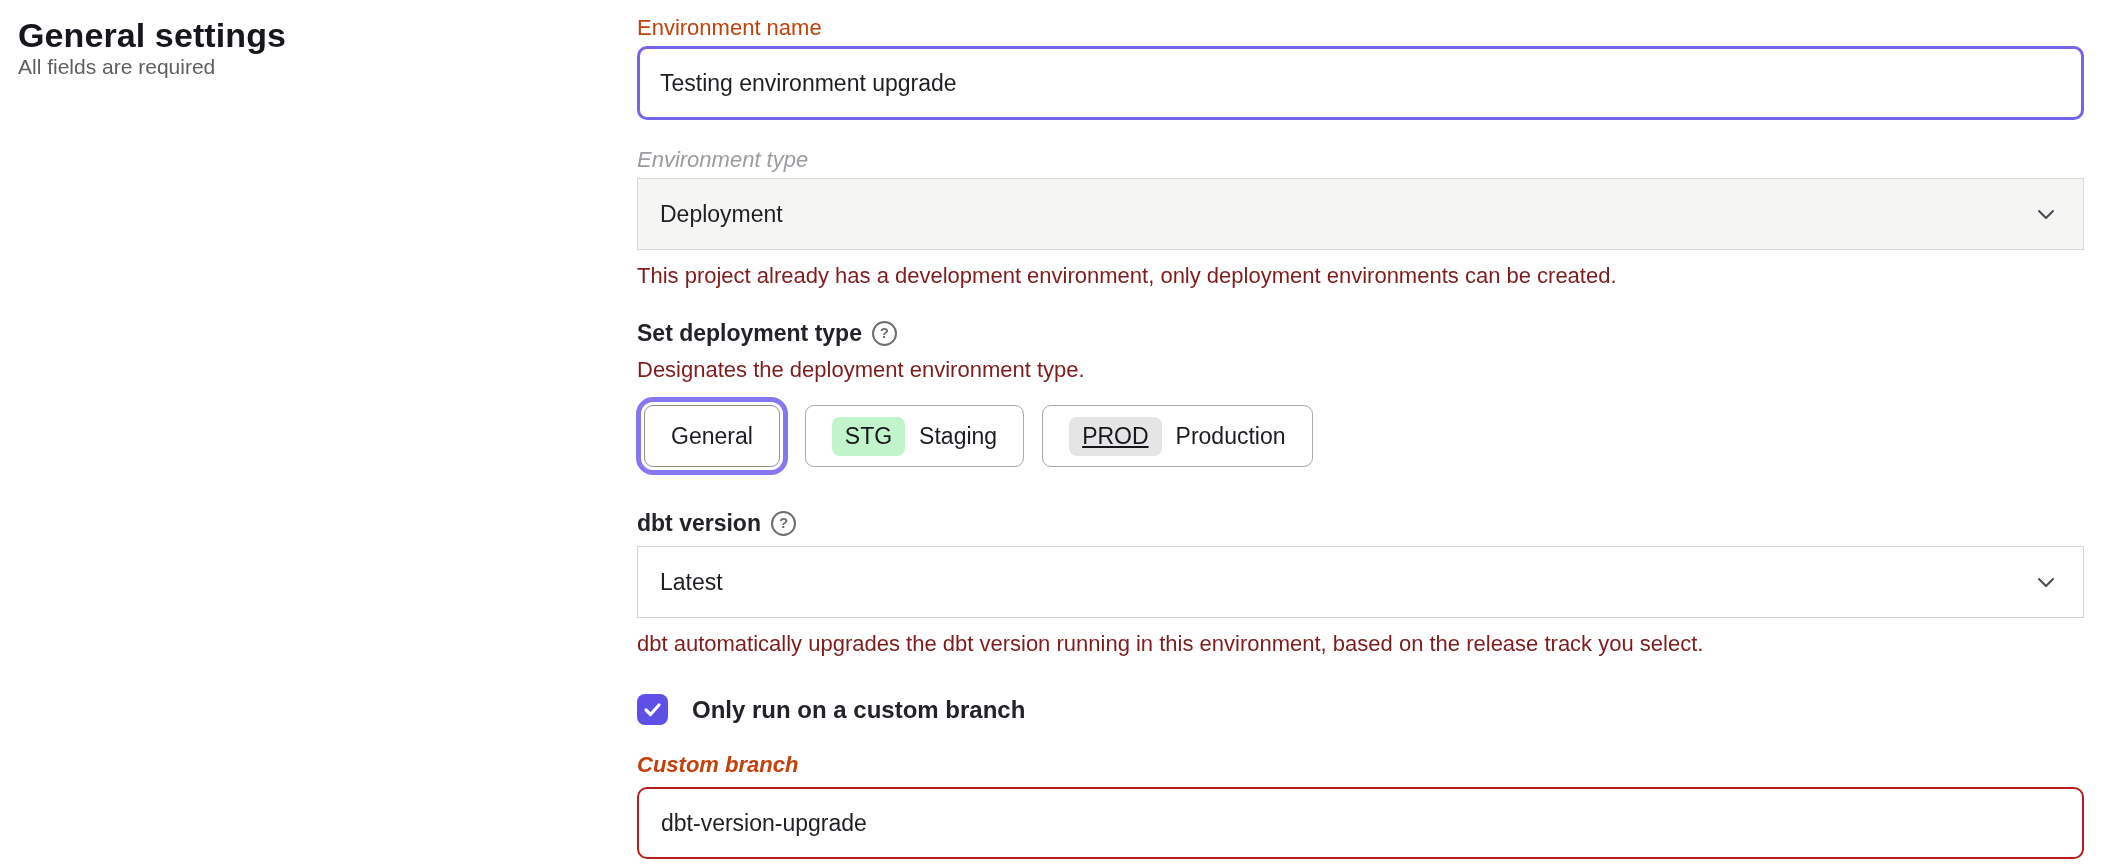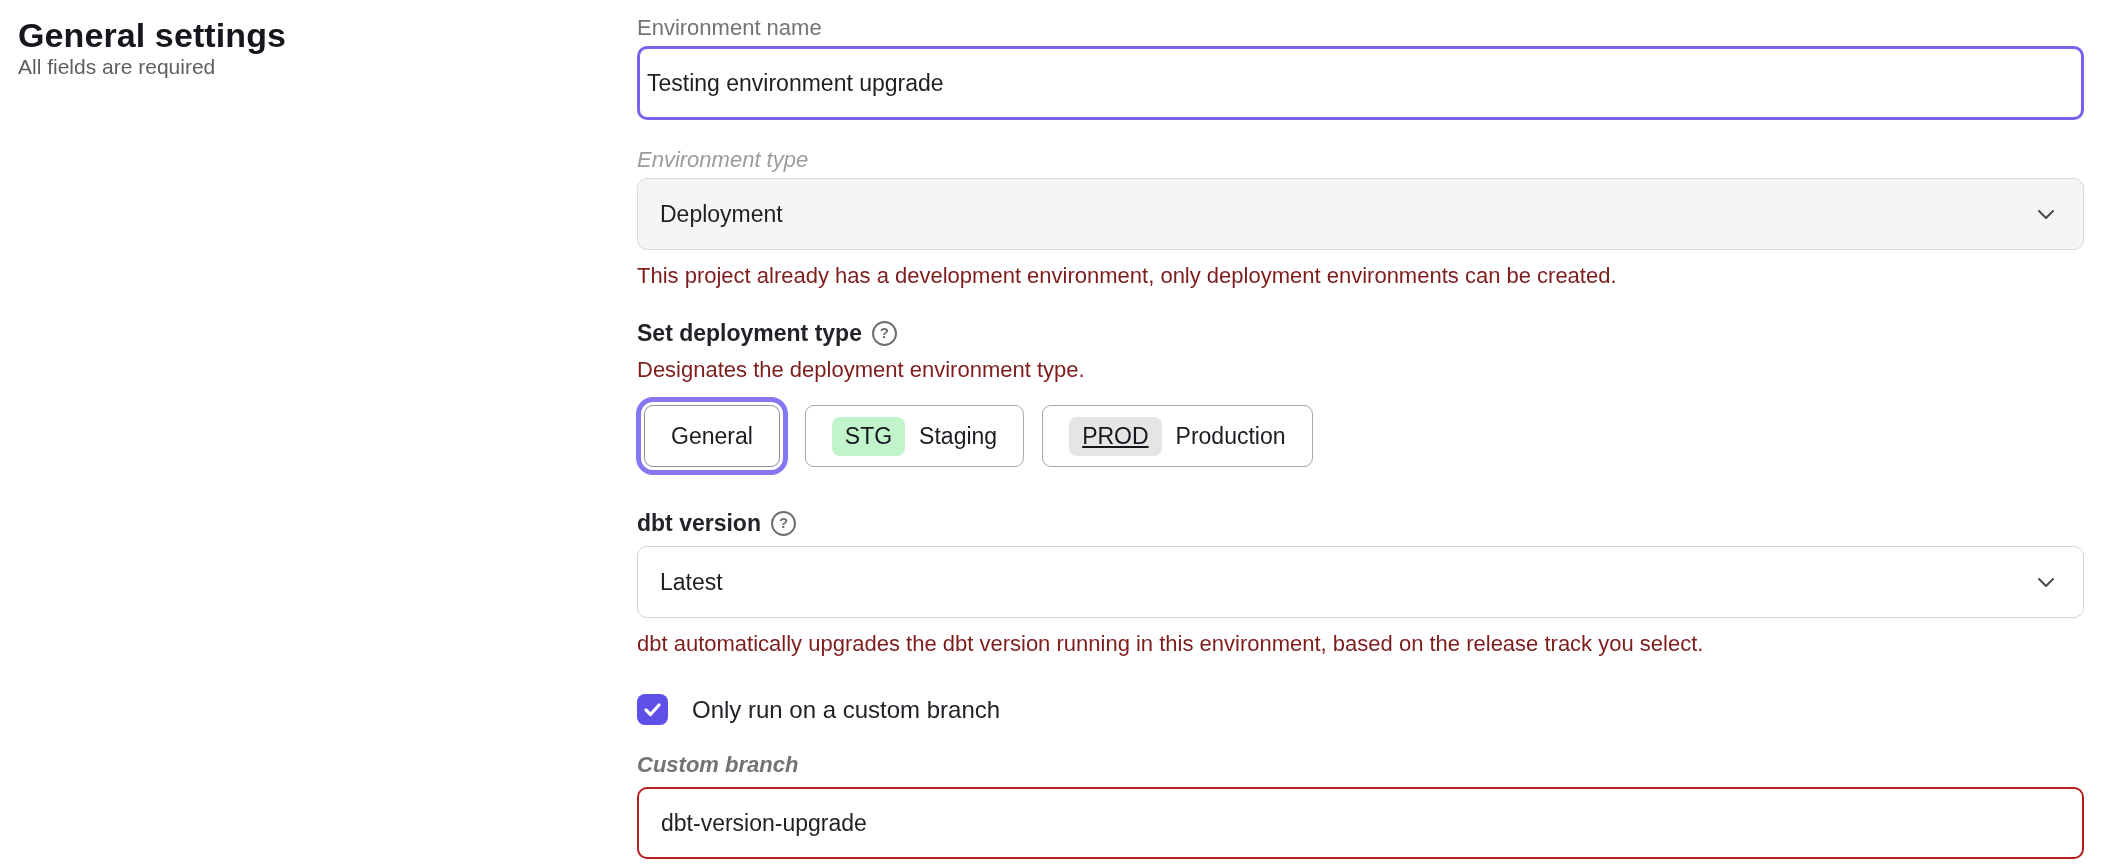--- a/index.html
+++ b/index.html
@@ -42,21 +42,21 @@
   .form-col {
     position: absolute;
     left: 637px;
     top: 14px;
     width: 1447px;
   }
 
   .field-label {
     font-size: 22px;
     font-weight: 500;
-    color: #737373;
+    color: #c2410c;
     line-height: 28px;
   }
   .field-label.disabled { color: #9c9ca1; }
   .section-label {
     font-size: 23px;
     font-weight: 700;
     color: #222228;
     line-height: 30px;
     display: flex;
     align-items: center;
@@ -76,29 +76,29 @@
     border-radius: 10px;
     background: #ffffff;
     font-family: "Liberation Sans", sans-serif;
     font-size: 23px;
     color: #1f1f24;
     padding: 0 22px;
     outline: none;
   }
   .text-input.focused {
     border: 3px solid #7565ea;
-    padding: 0 7px;
+    padding: 0 20px;
   }
 
   .select-box {
     position: relative;
     width: 100%;
     height: 72px;
     border: 1px solid #d4d4d8;
-    border-radius: 10px;
+    border-radius: 0;
     background: #ffffff;
     display: flex;
     align-items: center;
     padding: 0 22px;
     font-size: 23px;
     color: #1f1f24;
     cursor: pointer;
   }
   .select-box.disabled {
     background: #f5f5f4;
@@ -185,21 +185,21 @@
     border-radius: 8px;
     background: #5e50e7;
     display: flex;
     align-items: center;
     justify-content: center;
     flex: 0 0 auto;
     cursor: pointer;
   }
   .checkbox-label {
     font-size: 24px;
-    font-weight: 400;
+    font-weight: 700;
     color: #222228;
   }
 
   
   .mt-4  { margin-top: 4px; }
   .mt-8  { margin-top: 8px; }
   .mt-12 { margin-top: 12px; }
   .mt-26 { margin-top: 26px; font-style: italic; }
   .mt-28 { margin-top: 28px; }
   .mt-34 { margin-top: 34px; }

